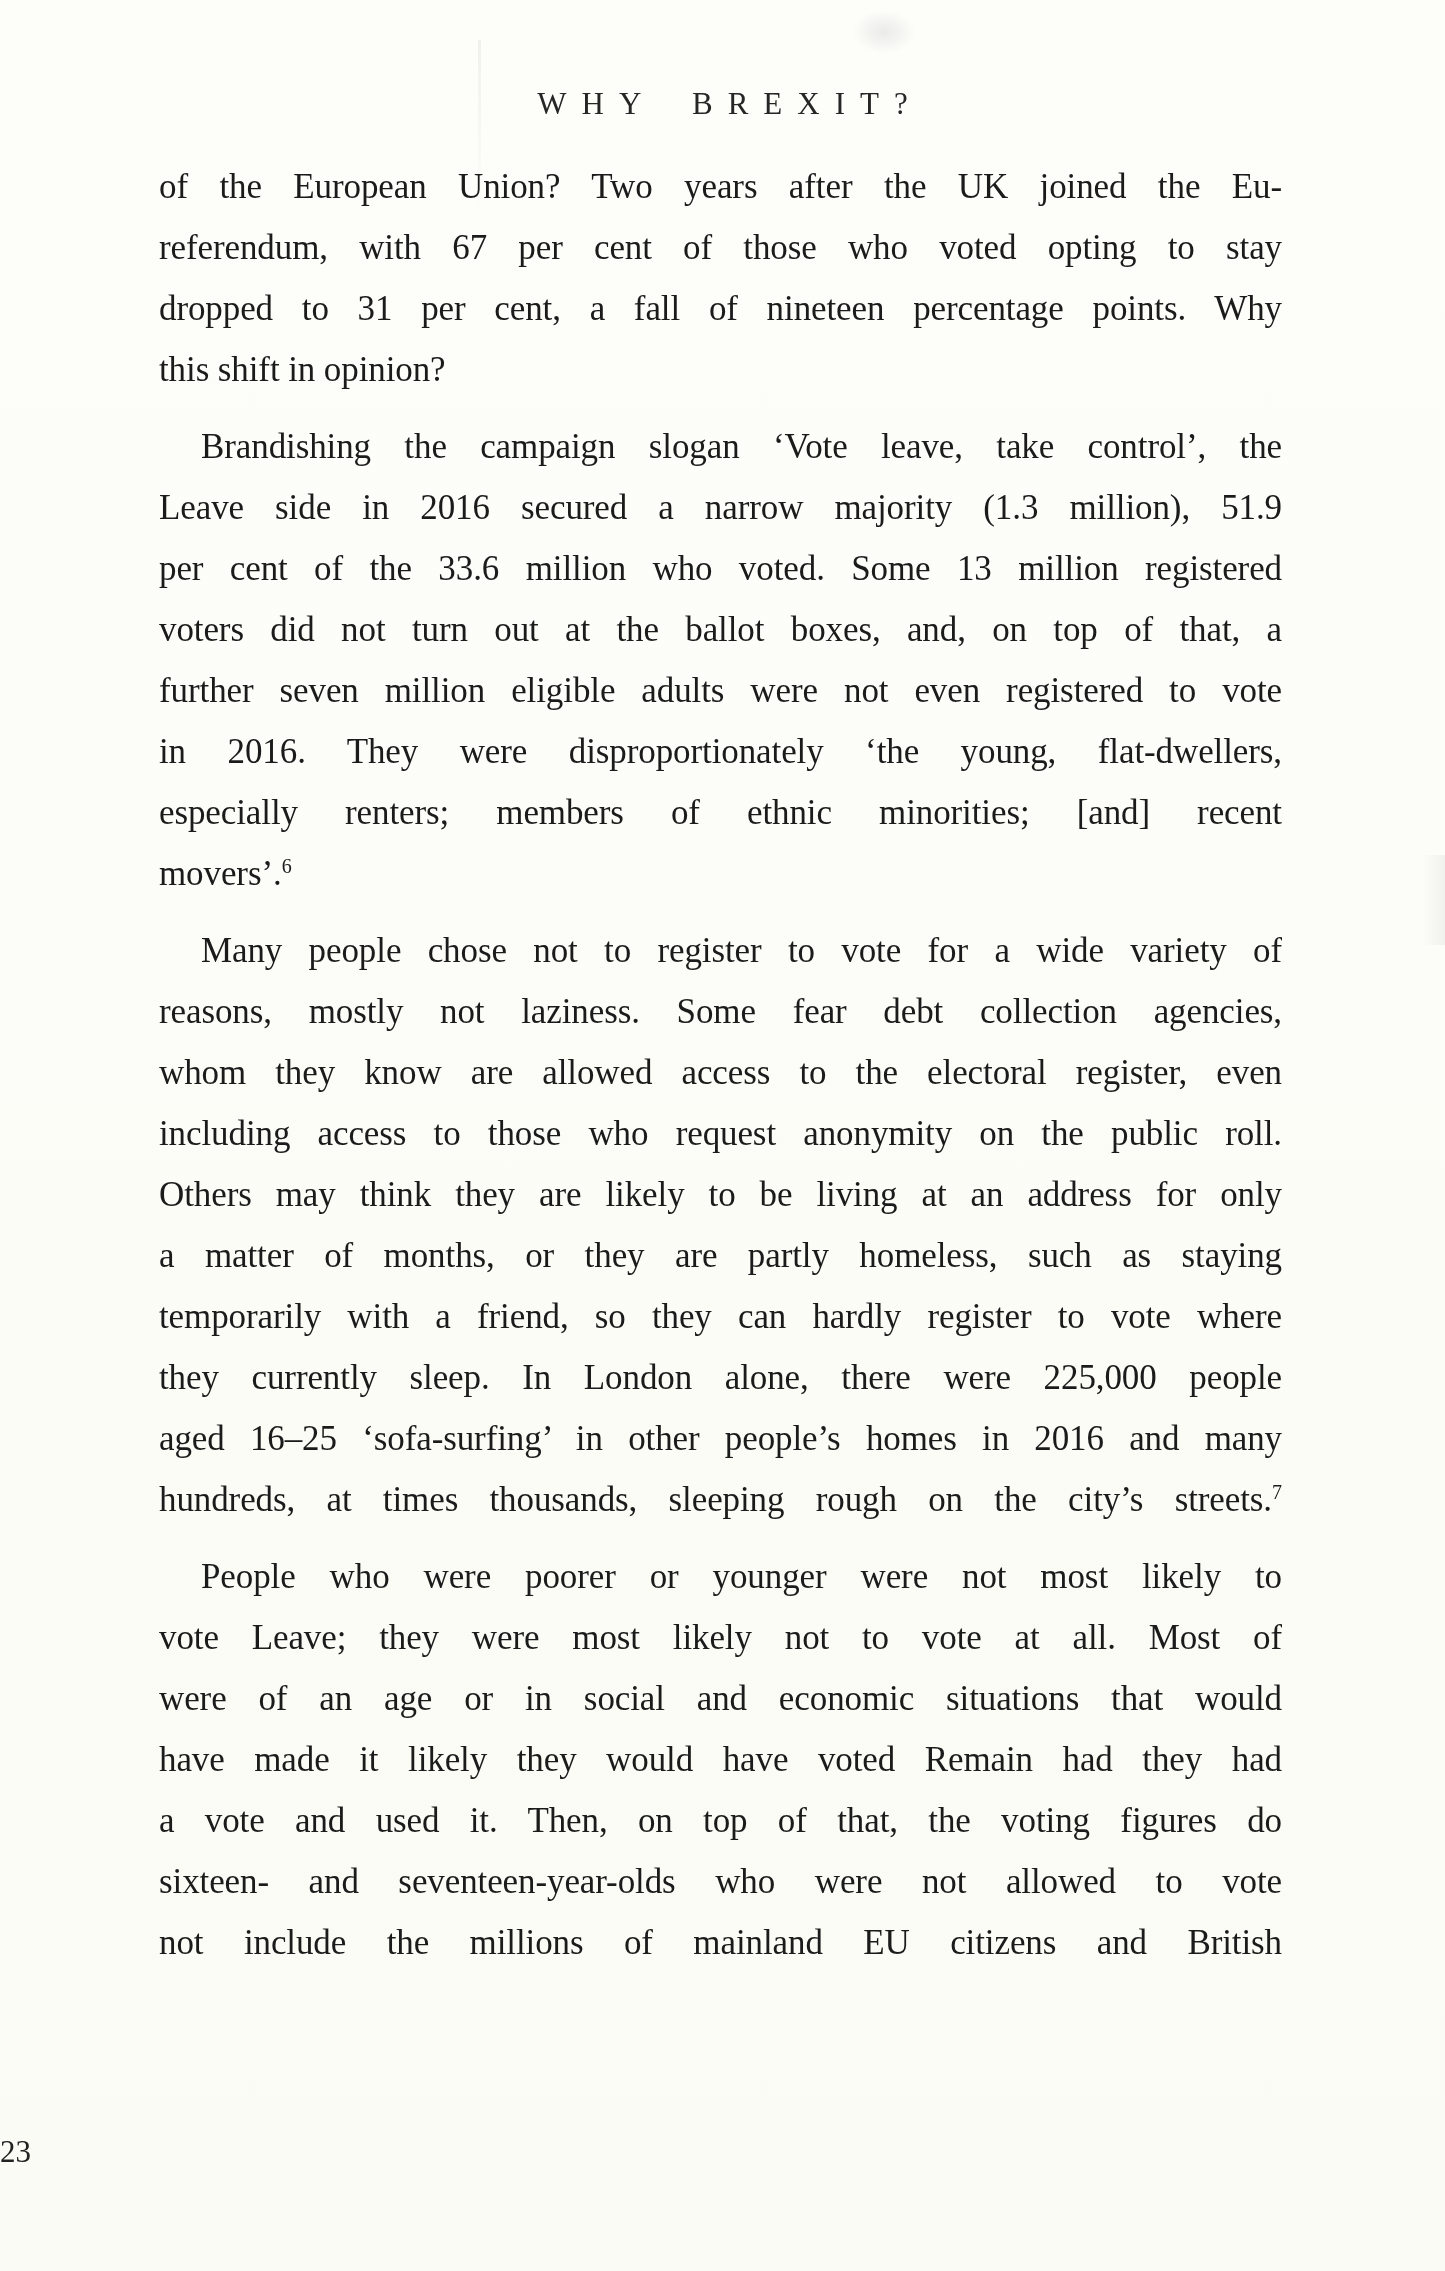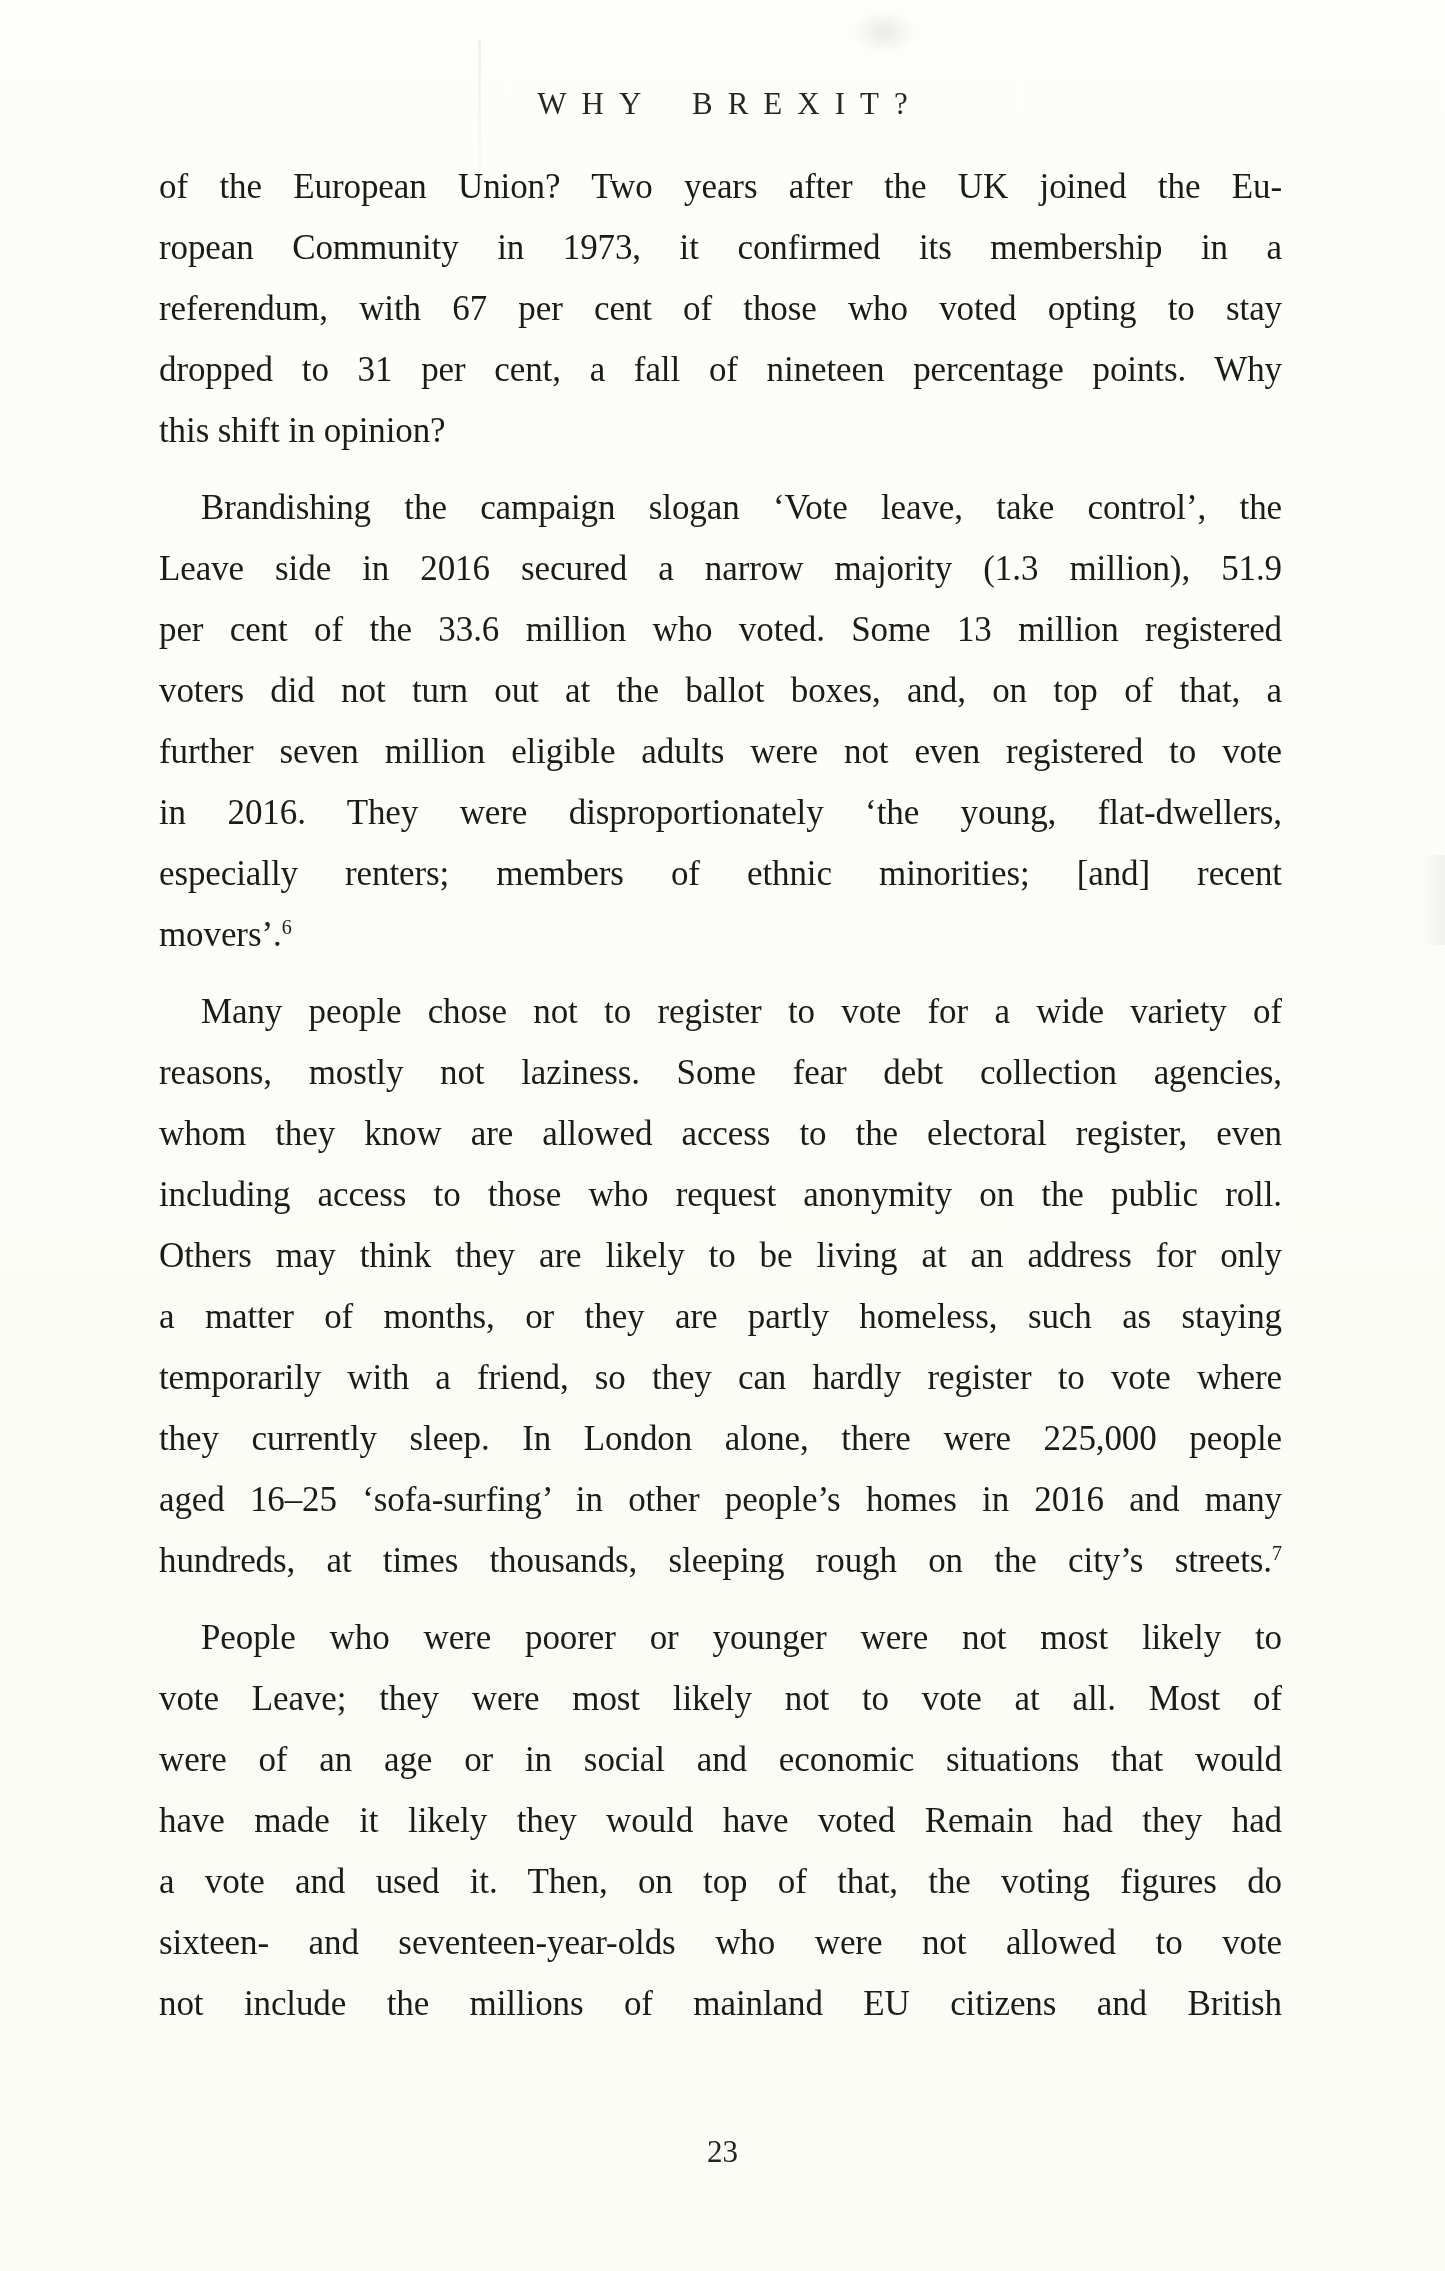--- a/index.html
+++ b/index.html
@@ -37,21 +37,21 @@
   .line.lastline { text-align-last: left; }
   .para.indent .line.firstline { text-indent: 42px; }
   sup.fnref {
     font-size: 20px;
     line-height: 0;
     vertical-align: 12px;
     letter-spacing: 0;
   }
   .page-number {
     position: absolute; top: 2134px; left: 0; width: 100%;
-    text-align: center;
+    text-align: left;
     font-size: 31px;
     color: #222222;
   }
   
   .artifact-smudge-top {
     position: absolute; left: 852px; top: 10px; width: 64px; height: 44px;
     background: radial-gradient(ellipse at center, rgba(120,120,120,0.14), rgba(120,120,120,0) 70%);
   }
   .artifact-fold {
     position: absolute; left: 478px; top: 40px; width: 3px; height: 175px;
@@ -67,21 +67,20 @@
 
 <div class="artifact-smudge-top"></div>
 <div class="artifact-fold"></div>
 <div class="artifact-smudge-right"></div>
 
 <div class="running-head">WHY BREXIT?</div>
 
 <div class="page-body">
     <div class="para">
       <div class="line firstline">of the European Union? Two years after the UK joined the Eu-</div>
-      <div class="line">ropean Community in 1973, it confirmed its membership in a</div>
       <div class="line">referendum, with 67 per cent of those who voted opting to stay</div>
       <div class="line">dropped to 31 per cent, a fall of nineteen percentage points. Why</div>
       <div class="line lastline">this shift in opinion?</div>
     </div>
     <div class="para indent">
       <div class="line firstline">Brandishing the campaign slogan ‘Vote leave, take control’, the</div>
       <div class="line">Leave side in 2016 secured a narrow majority (1.3 million), 51.9</div>
       <div class="line">per cent of the 33.6 million who voted. Some 13 million registered</div>
       <div class="line">voters did not turn out at the ballot boxes, and, on top of that, a</div>
       <div class="line">further seven million eligible adults were not even registered to vote</div>

